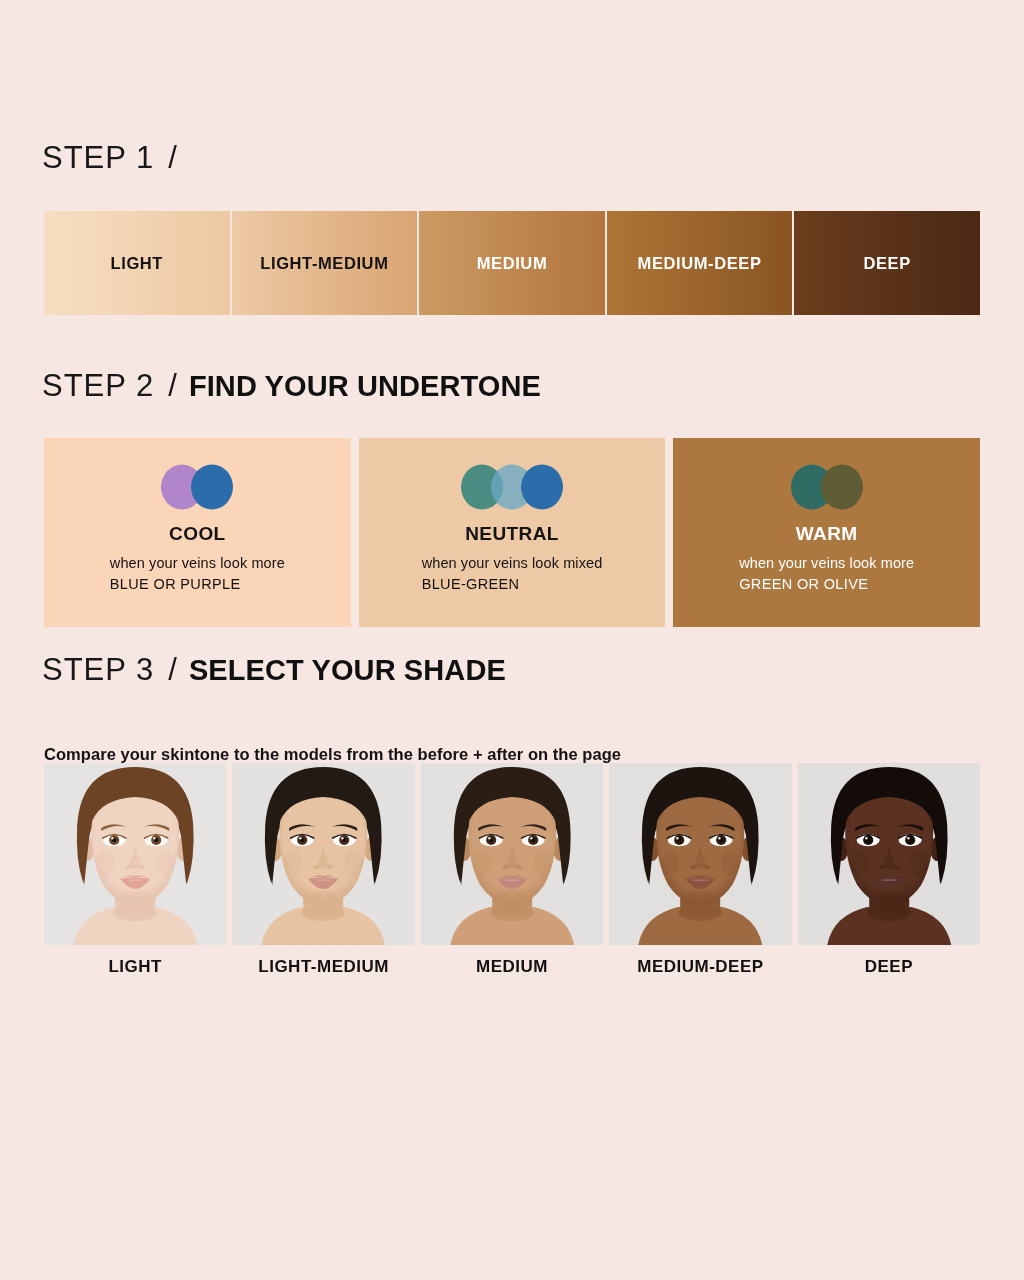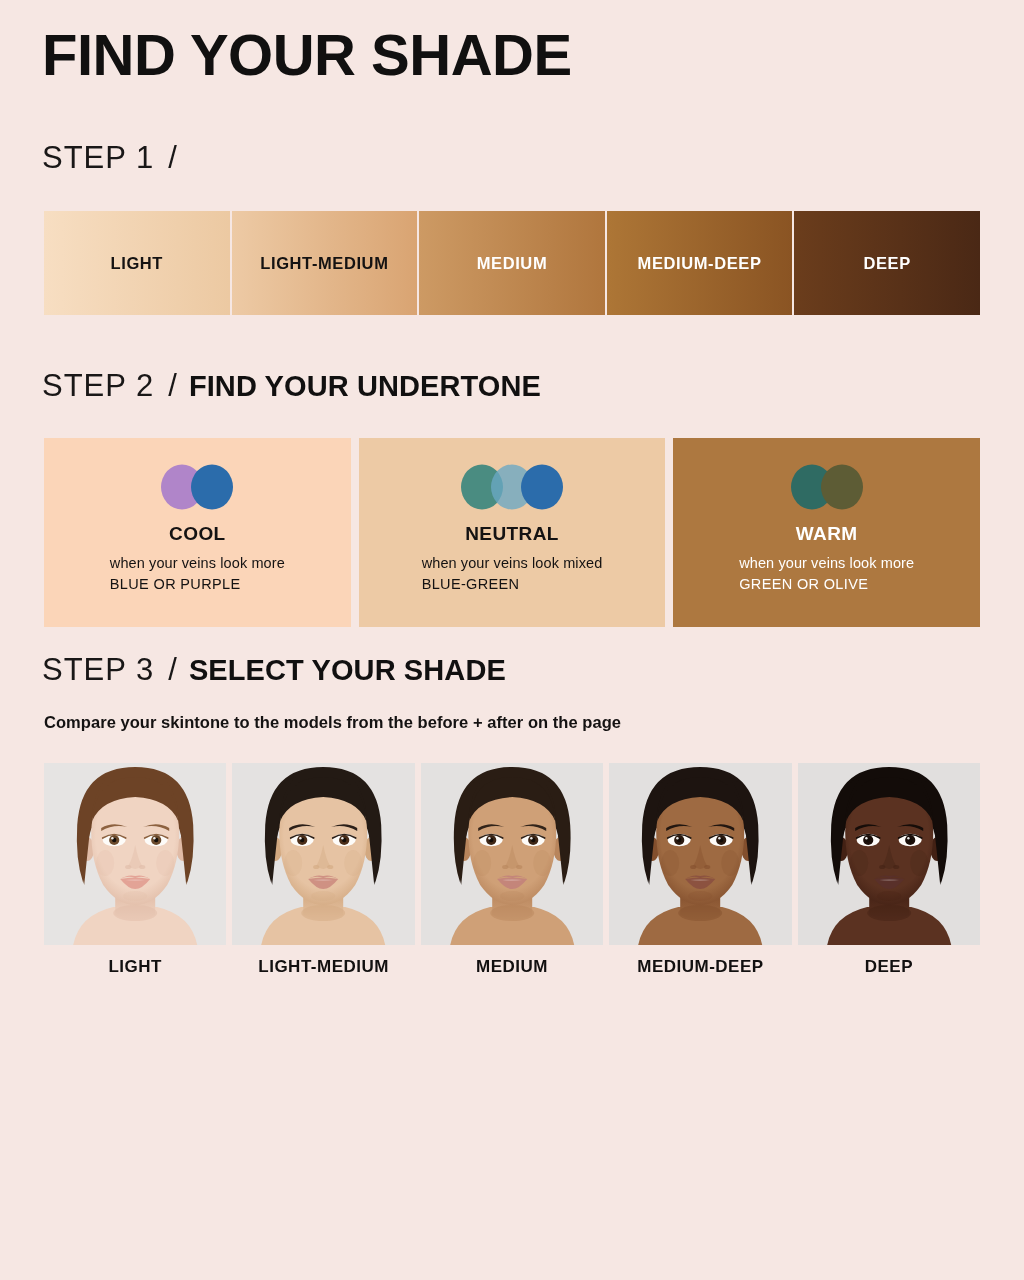--- a/index.html
+++ b/index.html
@@ -60,21 +60,21 @@
     margin-top:15px; font-size:19px; font-weight:700; letter-spacing:0.4px;
   }
   .ut-desc{
     margin-top:8px; font-size:14.5px; font-weight:400; line-height:1.42;
     text-align:left; letter-spacing:0.1px;
   }
   .ut-desc .caps{ display:block; letter-spacing:0.35px; }
 
   
   .step3-sub{
-    position:absolute; left:44px; top:713px;
+    position:absolute; left:44px; top:745px;
     font-size:16.5px; font-weight:700; color:#141212; letter-spacing:0.05px;
   }
   .models-row{
     position:absolute; left:44px; top:763px;
     width:936px; height:182px; display:flex; gap:6px;
   }
   .model-cell{ flex:1 1 0; height:182px; position:relative; overflow:hidden; background:#e4e2e1; }
   .model-cell svg{ display:block; width:100%; height:100%; }
 
   .models-labels{
@@ -84,21 +84,20 @@
   .model-label{
     flex:1 1 0; text-align:center;
     font-size:17px; font-weight:700; color:#121010; letter-spacing:0.5px;
   }
 </style>
 </head>
 <body>
 
 <div class="page">
 
-  <div class="main-title">FIND YOUR SHADE</div>
 
   <div class="step-head" id="step1-head">
     <span class="num">STEP 1</span>
     <span class="slash">/</span>
   </div>
 
   <div class="shade-bar" id="shade-bar">
       <div class="shade-cell" style="background: linear-gradient(90deg, rgb(247, 222, 194) 0%, rgb(236, 201, 162) 100%);">
         <span class="lbl" style="color: rgb(20, 18, 18);">LIGHT</span>
       </div>

